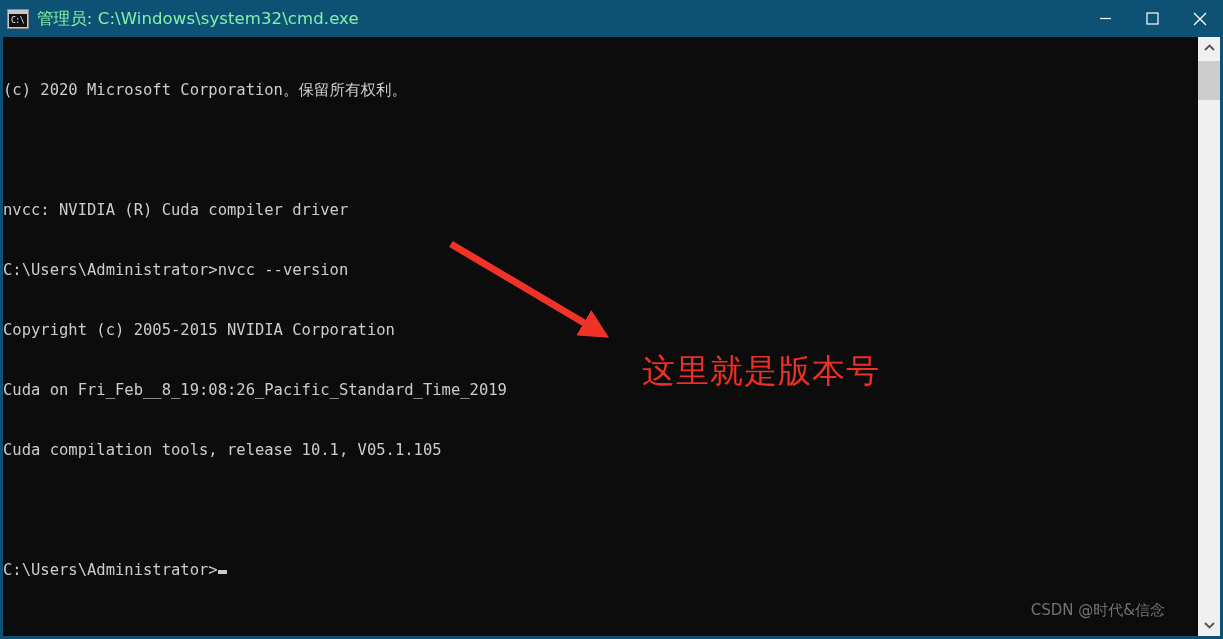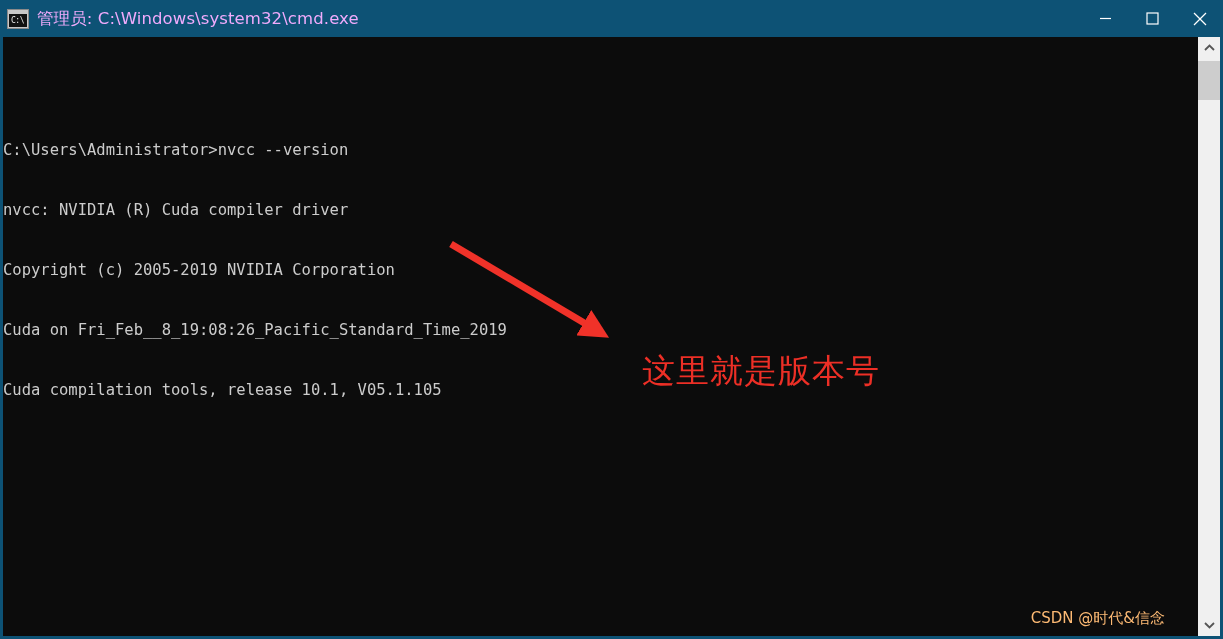--- a/index.html
+++ b/index.html
@@ -60,21 +60,21 @@
     letter-spacing: -0.5px;
     overflow: hidden;
   }
   #app-icon .icon-bar {
     position: absolute;
     left: 0; top: 0; right: 0;
     height: 4px;
     background: #c8c8c8;
   }
   #title-text {
-    color: #f0abfc;
+    color: #86efac;
     font-size: 16.5px;
     font-family: "DejaVu Sans", "Liberation Sans", sans-serif;
     white-space: nowrap;
     letter-spacing: 0.1px;
   }
   #window-controls {
     position: absolute;
     right: 0; top: 0;
     height: 37px;
     display: flex;
@@ -137,22 +137,22 @@
     font-family: Liberation Serif, serif;
     font-weight: 400;
     letter-spacing: 1px;
     white-space: nowrap;
   }
 
   
   #watermark {
     position: absolute;
     right: 30px;
-    bottom: 8px;
-    color: #fdba74;
+    bottom: 16px;
+    color: #737373;
     font-size: 15px;
     font-family: "DejaVu Sans", "Liberation Sans", sans-serif;
     white-space: nowrap;
     margin-top: 11px;
   }
 
   
   #scrollbar {
     position: absolute;
     right: 0;
@@ -215,27 +215,29 @@
         <svg width="14" height="14" viewBox="0 0 14 14" aria-hidden="true">
           <line x1="1" y1="1" x2="13" y2="13" stroke="#ffffff" stroke-width="1.3"></line>
           <line x1="13" y1="1" x2="1" y2="13" stroke="#ffffff" stroke-width="1.3"></line>
         </svg>
       </div>
     </div>
   </div>
 
   <div id="console">
     <div id="console-lines">
+      <div class="cline">(c) 2020 Microsoft Corporation。保留所有权利。</div>
       <div class="cline"></div>
+      <div class="cline">nvcc: NVIDIA (R) Cuda compiler driver</div>
       <div class="cline">C:\Users\Administrator&gt;nvcc --version</div>
-      <div class="cline">nvcc: NVIDIA (R) Cuda compiler driver</div>
-      <div class="cline">Copyright (c) 2005-2019 NVIDIA Corporation</div>
+      <div class="cline">Copyright (c) 2005-2015 NVIDIA Corporation</div>
       <div class="cline">Cuda on Fri_Feb__8_19:08:26_Pacific_Standard_Time_2019</div>
       <div class="cline">Cuda compilation tools, release 10.1, V05.1.105</div>
       <div class="cline"></div>
+      <div class="cline"><span>C:\Users\Administrator&gt;</span><span class="cursor"></span></div>
     </div>
 
     <svg id="annotation-arrow" viewBox="0 0 210 125">
       <defs>
         <marker id="arrowhead" markerWidth="4.2" markerHeight="4.2" refX="1.2" refY="2.1" orient="auto">
           <polygon points="0,0 4.2,2.1 0,4.2" fill="#f03229"></polygon>
         </marker>
       </defs>
       <line x1="28" y1="17" x2="168" y2="100" stroke="#f03229" stroke-width="7" marker-end="url(#arrowhead)"></line>
     </svg>

